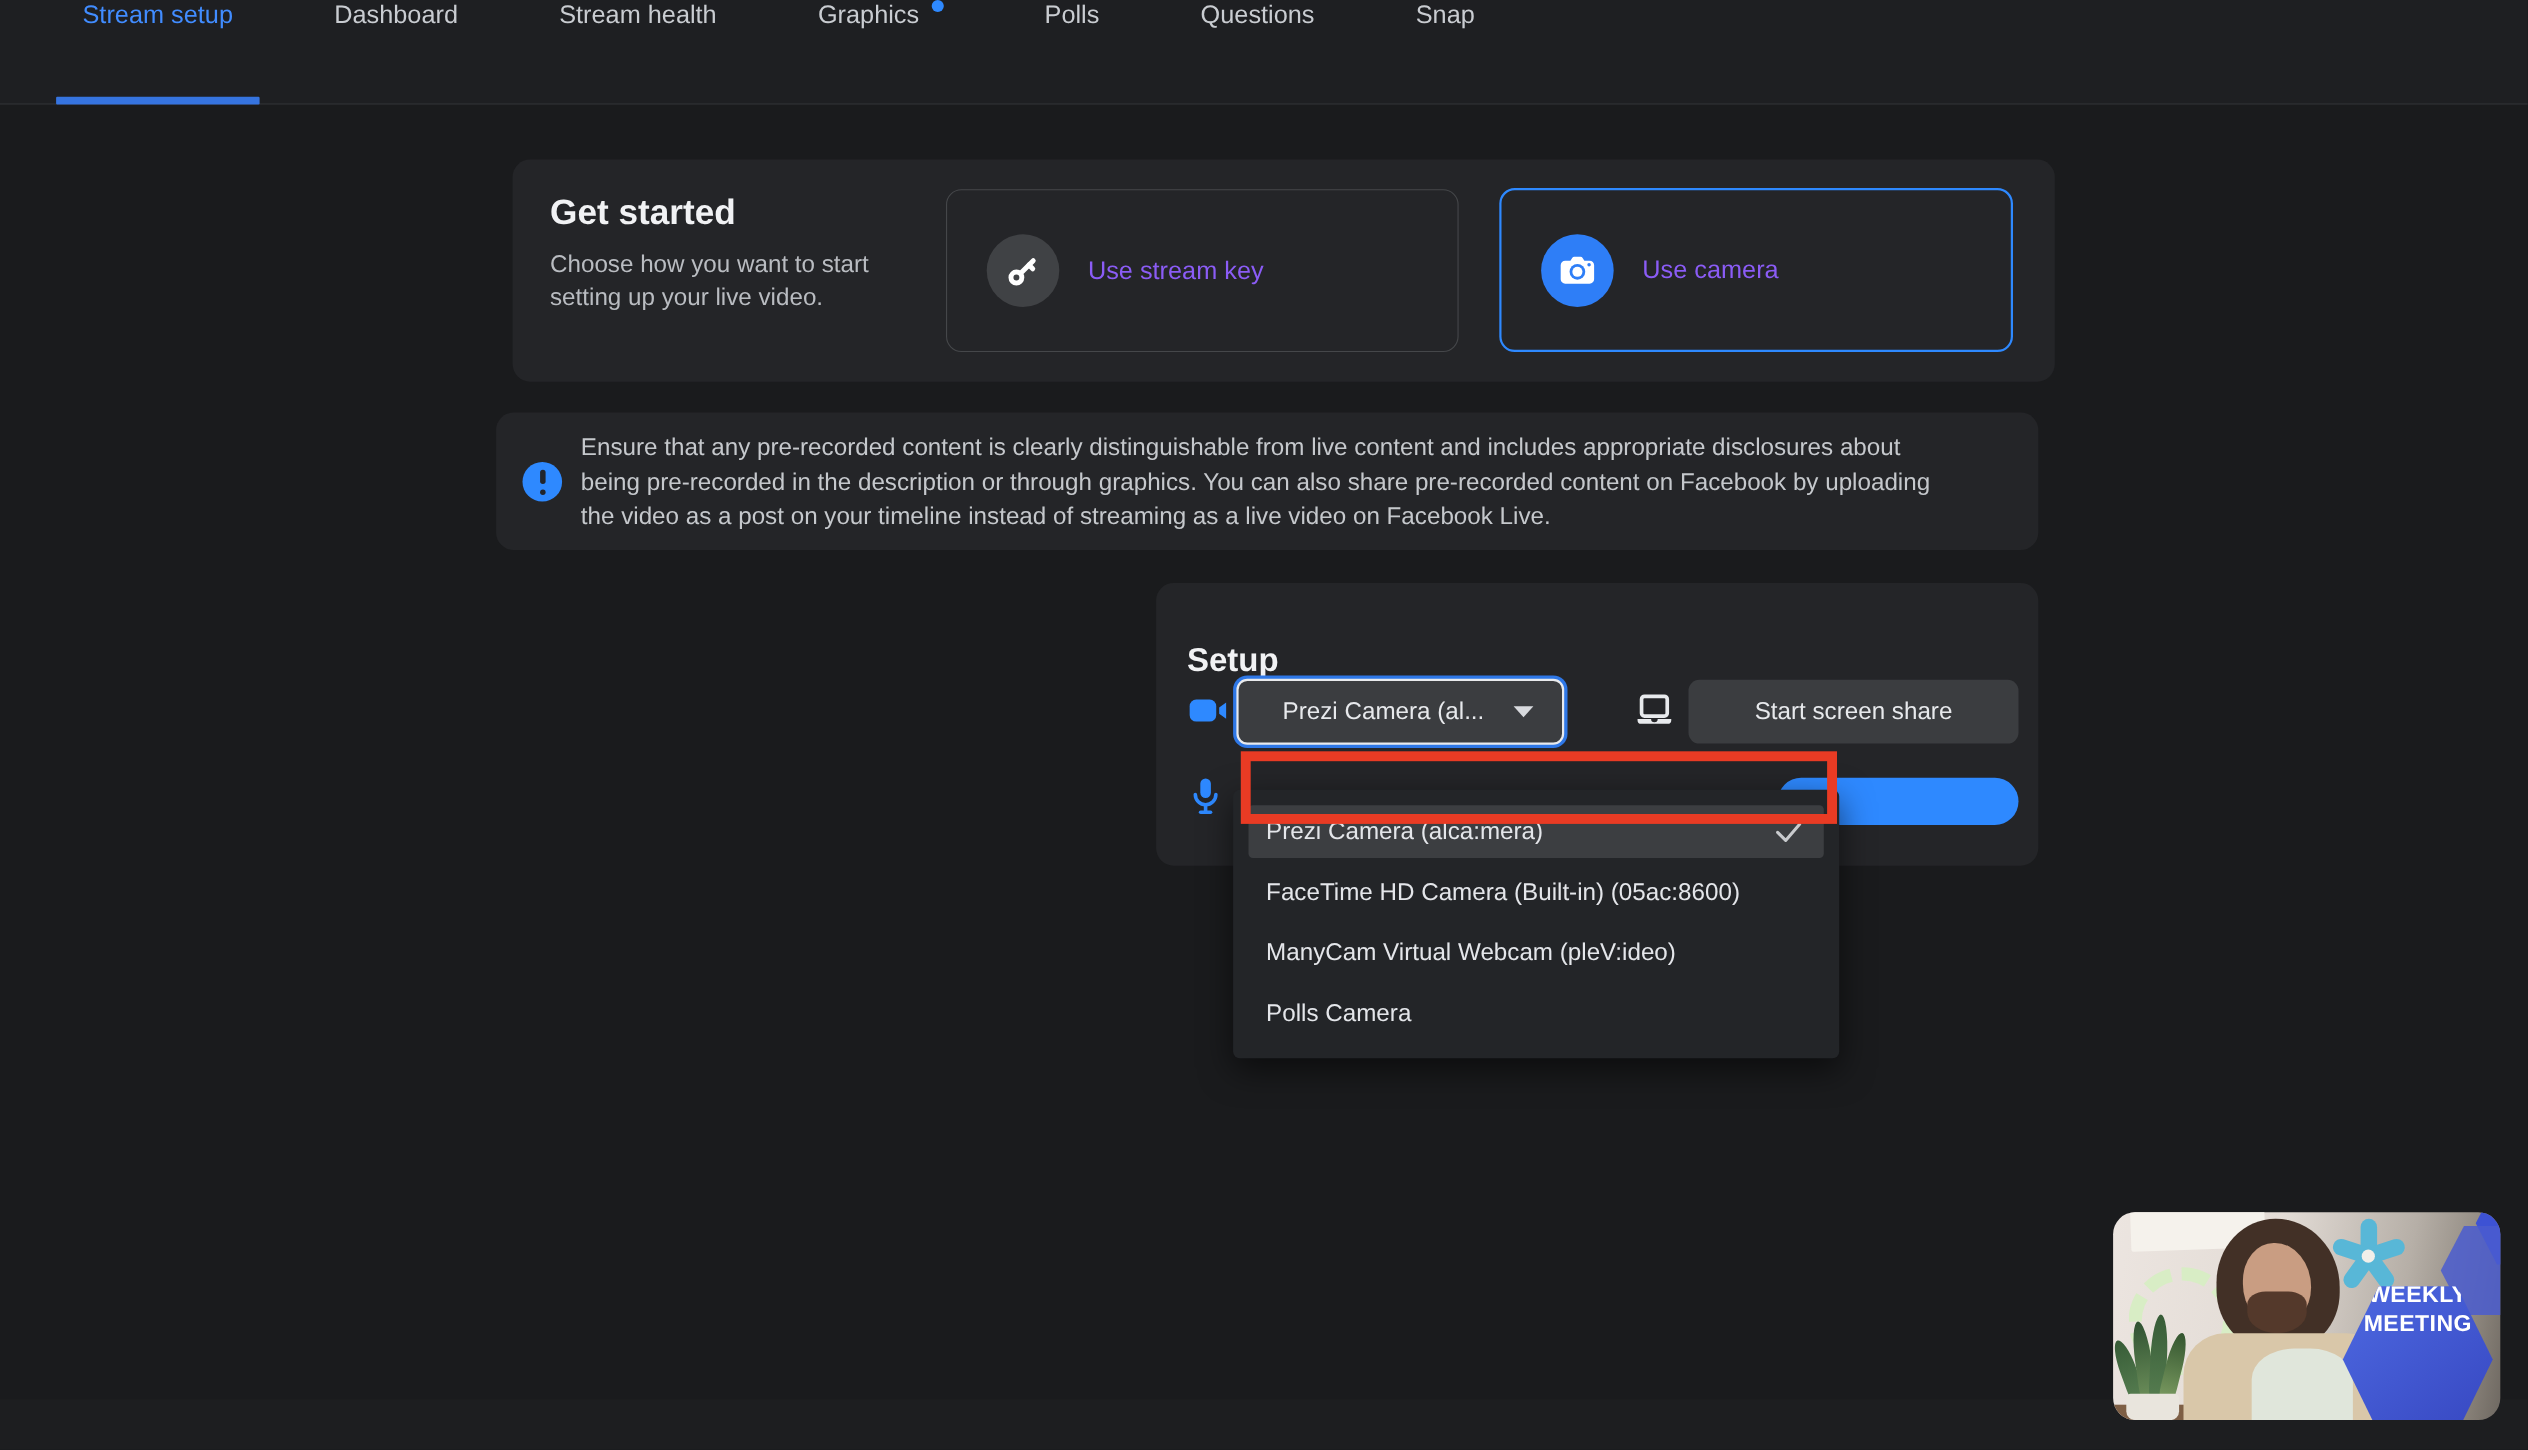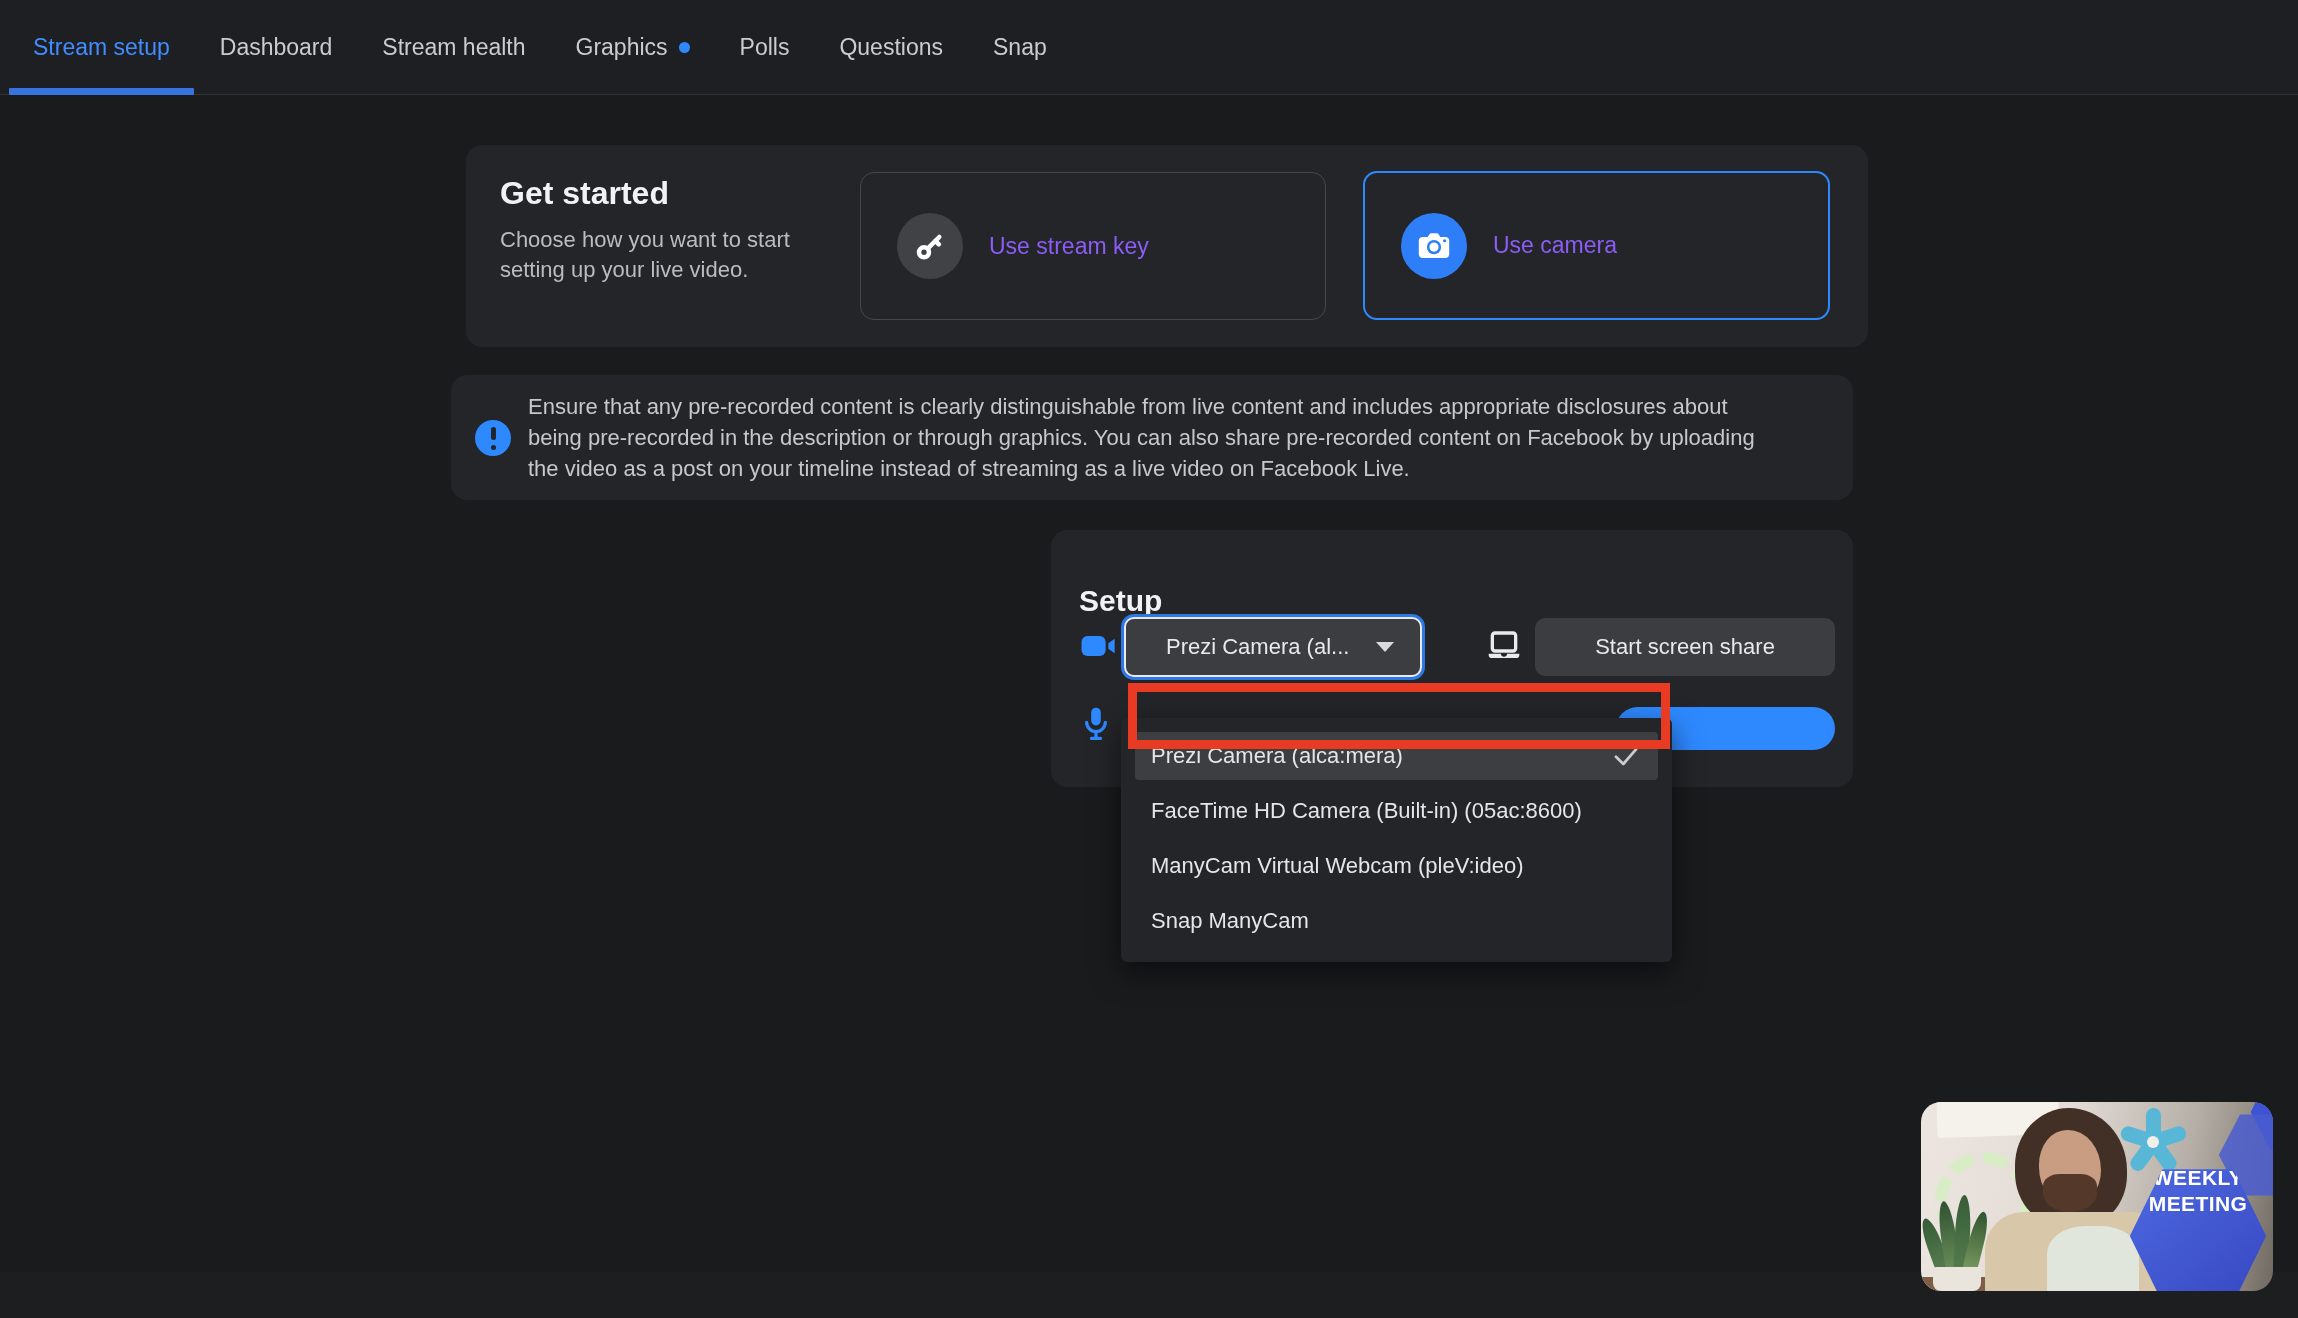--- a/index.html
+++ b/index.html
@@ -12,22 +12,22 @@
   }
   .app { position:absolute; inset:0; }
 
   
   .topnav {
     position:absolute; left:0; top:0; width:2298px; height:95px;
     background:#1e1f22; border-bottom:1px solid #313336;
     display:flex; align-items:center; padding-left:33px; gap:50px;
   }
   .nav-item {
-    position:relative; height:95px; display:flex; align-items:center;
-    font-size:23px; font-weight:500; color:#c9ccd1; cursor:pointer; white-space:nowrap;
+    position:relative; height:95px; display:flex; 
+    font-size:23px; font-weight:500; color:#c9ccd1; cursor:pointer; white-space:nowrap;margin-left:42px;
   }
   .nav-item.active { color:#418cff; }
   .nav-item.active::after {
     content:""; position:absolute; left:-24px; right:-24px; bottom:0;
     height:7px; background:#3674e0; border-radius:1px;
   }
   .nav-dot { width:11px; height:11px; border-radius:50%; background:#2e89ff; margin-left:11px; }
 
   
   .card { position:absolute; background:#242528; border-radius:16px; }
@@ -283,21 +283,21 @@
         <path d="M4.5 12.5 10 18 19.5 7" fill="none" stroke="#c9cbce" stroke-width="2.1" stroke-linecap="round" stroke-linejoin="round"></path>
       </svg>
     </div>
     <div class="menu-item">
       <span>FaceTime HD Camera (Built-in) (05ac:8600)</span>
     </div>
     <div class="menu-item">
       <span>ManyCam Virtual Webcam (pleV:ideo)</span>
     </div>
     <div class="menu-item">
-      <span>Snap ManyCam</span>
+      <span>Polls Camera</span>
     </div>
   </div>
 
   <div class="red-box"></div>
 
   <div class="webcam">
     <div class="paper"></div>
     <div class="ring"></div>
     <div class="desk"></div>
 

